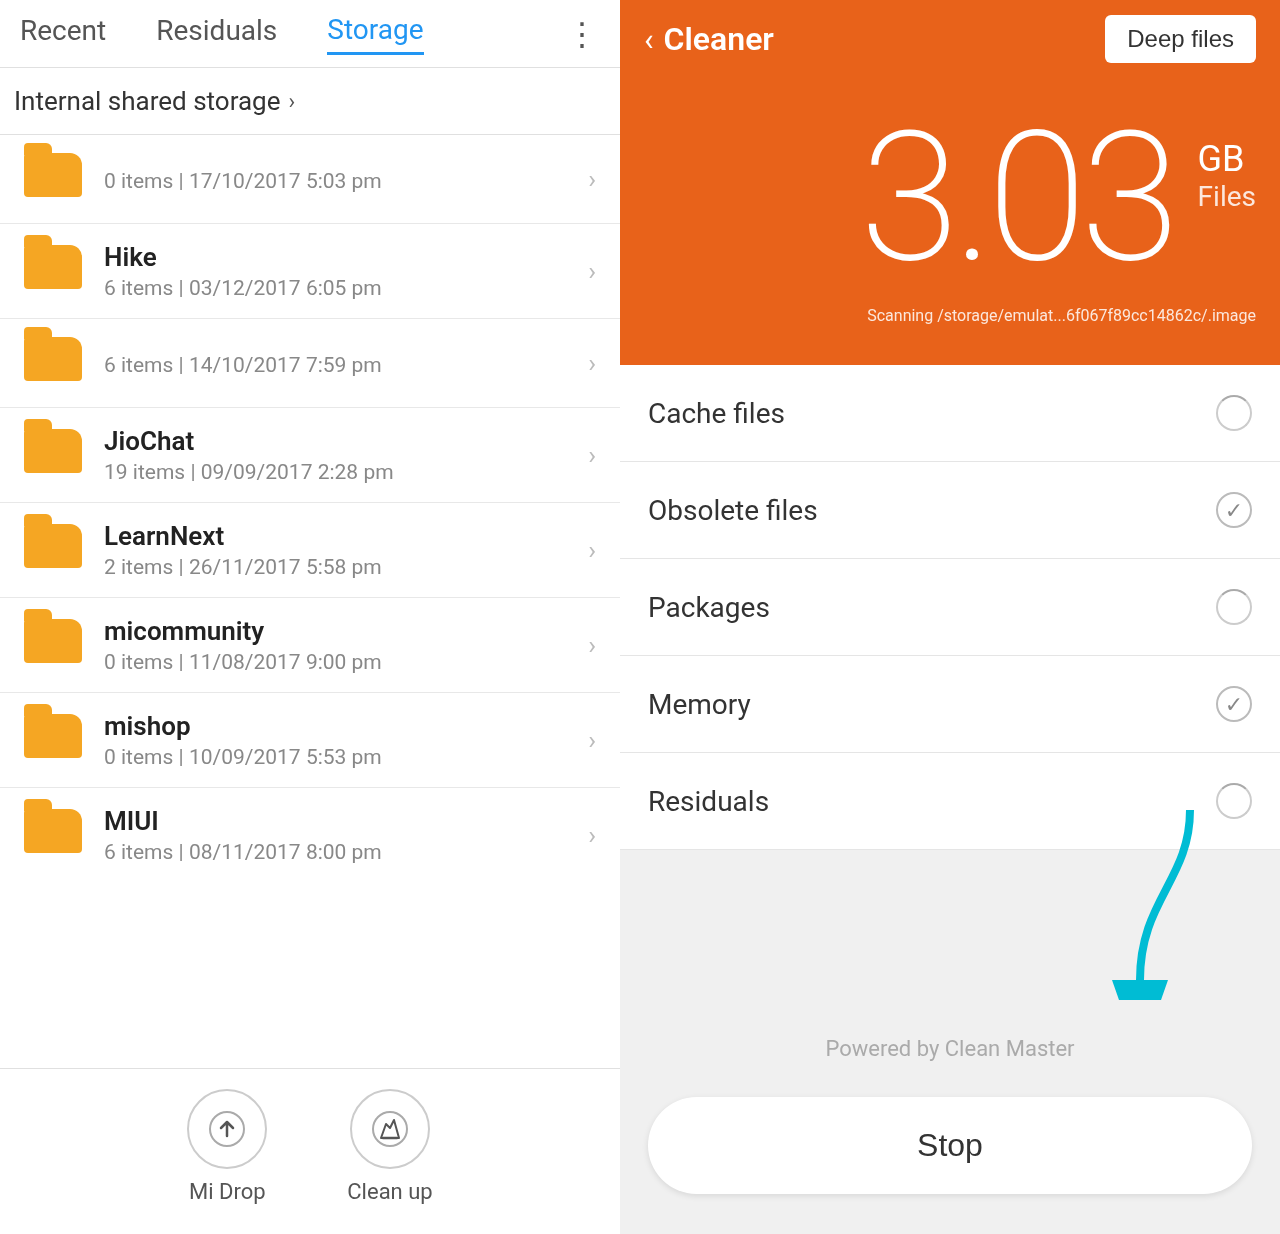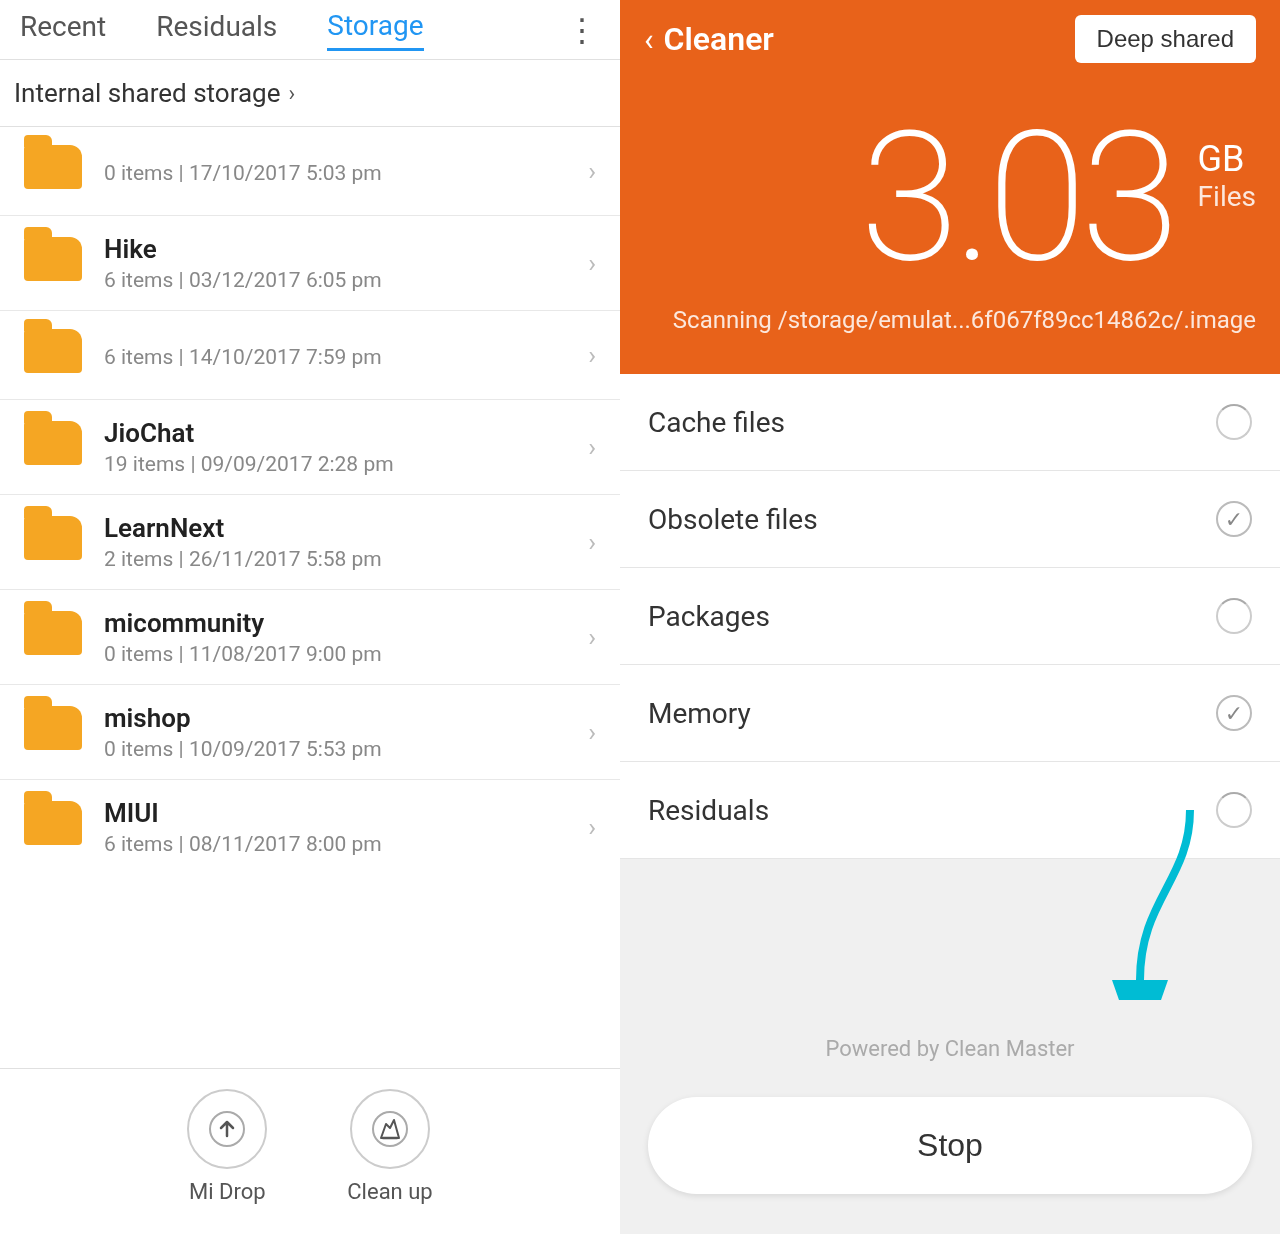--- a/index.html
+++ b/index.html
@@ -18,21 +18,21 @@
       background: #fff;
       display: flex;
       flex-direction: column;
       height: 1234px;
     }
 
     .tabs-bar {
       display: flex;
       align-items: center;
       padding: 0 20px;
-      height: 60px;
+      height: 68px;
       border-bottom: 1px solid #e0e0e0;
       background: #fff;
     }
     .tab {
       font-size: 28px;
       color: #555;
       margin-right: 50px;
       padding-bottom: 6px;
       cursor: pointer;
     }
@@ -218,21 +218,21 @@
     .scan-gb {
       font-size: 36px;
       color: #fff;
       font-weight: 400;
     }
     .scan-files {
       font-size: 28px;
       color: rgba(255,255,255,0.85);
     }
     .scan-path {
-      font-size: 24px;
+      font-size: 16px;
       color: rgba(255,255,255,0.85);
       margin-top: 18px;
       word-break: break-all;
     }
 
     
     .items-list {
       background: #f0f0f0;
       flex: 1;
       overflow-y: auto;
@@ -450,21 +450,21 @@
   </div>
 </div>
 
 <div class="right-panel">
 
   <div class="cleaner-header">
     <div class="cleaner-back">
       <span class="cleaner-back-chevron">‹</span>
       <span class="cleaner-title">Cleaner</span>
     </div>
-    <button class="deep-clean-btn">Deep shared</button>
+    <button class="deep-clean-btn">Deep files</button>
   </div>
 
   <div class="scanner-area">
     <div style="display:inline-block;">
       <span class="scan-number">3.03</span><span class="scan-unit">
         <span class="scan-gb">GB</span>
         <span class="scan-files">Files</span>
       </span>
     </div>
     <div class="scan-path">Scanning /storage/emulat...6f067f89cc14862c/.image</div>

